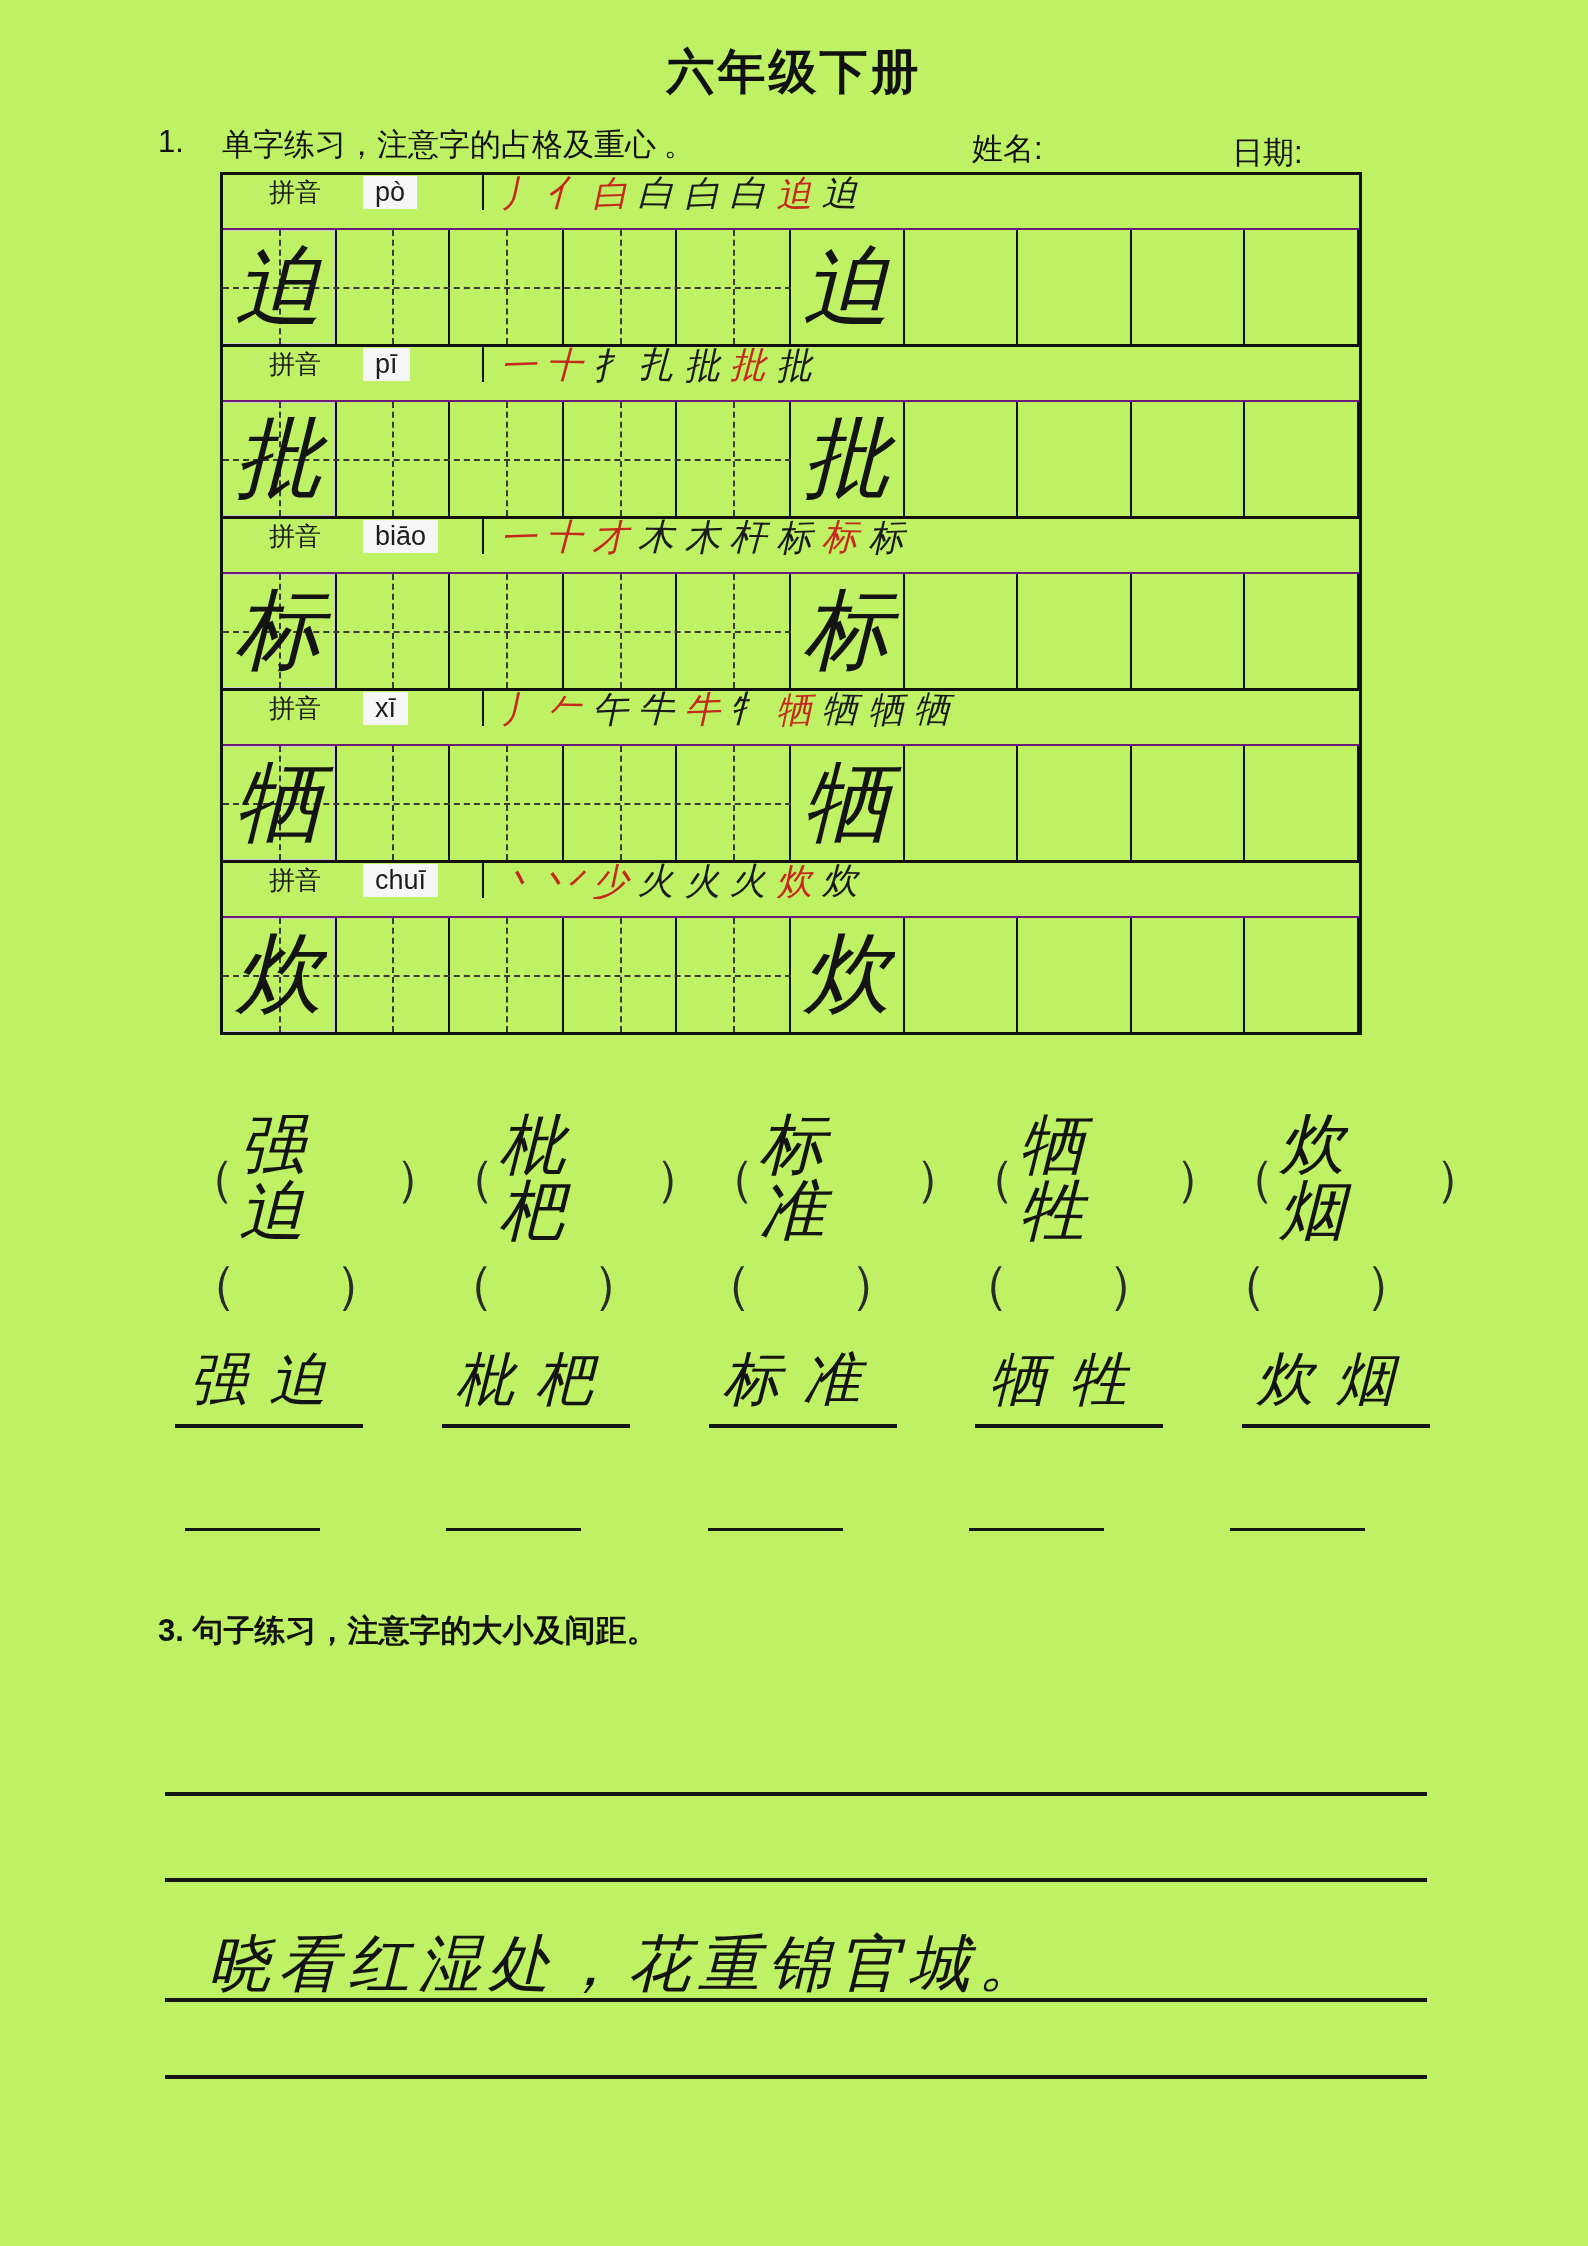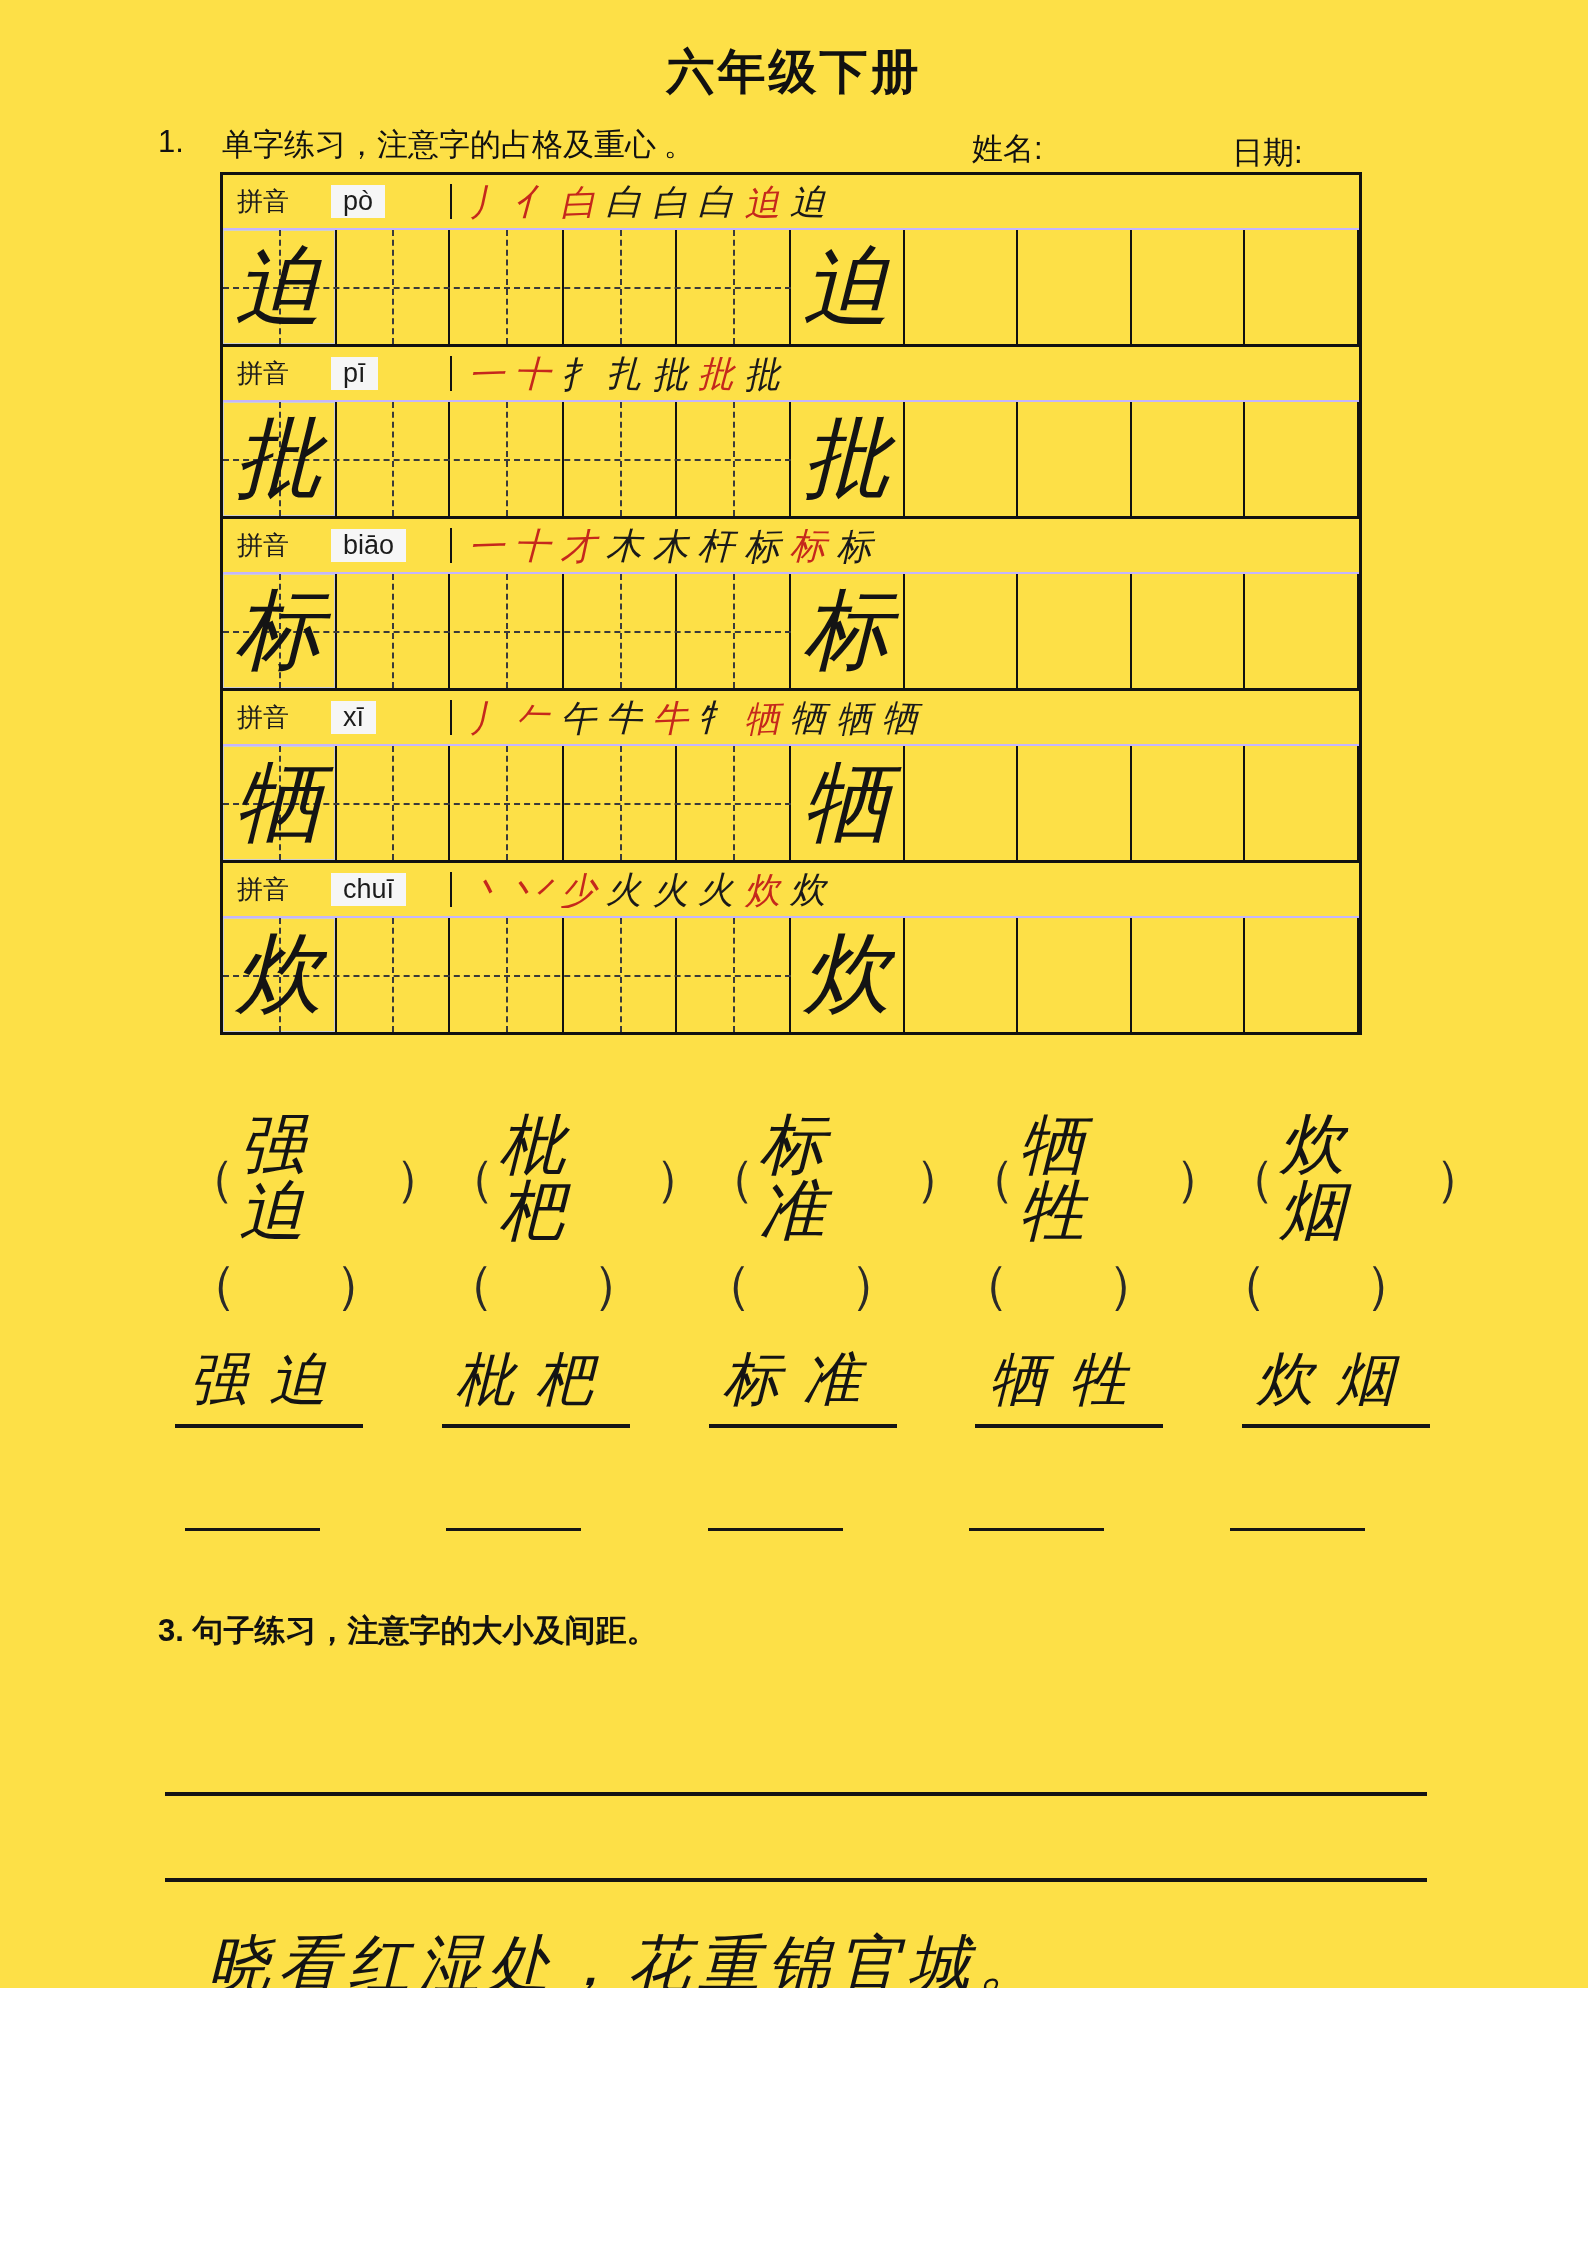--- a/index.html
+++ b/index.html
@@ -1,39 +1,39 @@
 <!DOCTYPE html>
 <html><head>
 <meta charset="utf-8">
 <style>
   * { margin:0; padding:0; box-sizing:border-box; }
   html,body { background:#ffffff; }
   .page {
-    position:relative; width:1588px; height:1988px; background:#fde047;
+    position:relative; width:1588px; height:2246px; background:#bef264;
     font-family:"Liberation Sans", sans-serif; color:#111; overflow:hidden;
   }
   
   .title {
     position:absolute; top:40px; left:0; width:100%;
     text-align:center; font-size:48px; font-weight:700; letter-spacing:3px;
   }
   .head-row { position:absolute; top:124px; left:0; width:100%; height:44px; font-size:31px; font-weight:500; }
   .head-row .num   { position:absolute; left:158px; top:0; }
   .head-row .htext { position:absolute; left:222px; top:0;font-family:Liberation Serif, serif; }
   .head-row .name  { position:absolute; left:972px; top:4px; }
   .head-row .date  { position:absolute; left:1232px; top:8px; }
 
   
   .ptable {
     position:absolute; left:220px; top:172px; width:1142px;
     border:3px solid #111;
   }
   .group { border-bottom:3px solid #111; }
   .group:last-child { border-bottom:none; }
-  .pinyin-row { height:55px; display:flex; align-items:center; border-bottom:2px solid #c4b5fd; }
+  .pinyin-row { height:55px; display:flex; align-items:flex-start; border-bottom:2px solid #701a75;padding-left:32px; }
   .pinyin-cell {
     width:229px; flex:0 0 229px; border-right:2px solid #111;
     display:flex; align-items:center; padding-left:14px; gap:42px;
   }
   .py-label { font-size:26px; color:#1c1c1c; }
   .py-value { font-size:27px; color:#1c1c1c; background:#f6f6f6; padding:1px 12px; }
   .strokes-cell { flex:1; display:flex; align-items:center; padding-left:16px; gap:10px; overflow:hidden; }
   .stroke-g {
     font-family:"Liberation Serif", serif; font-style:italic;
     font-size:36px; line-height:1; display:inline-block;

